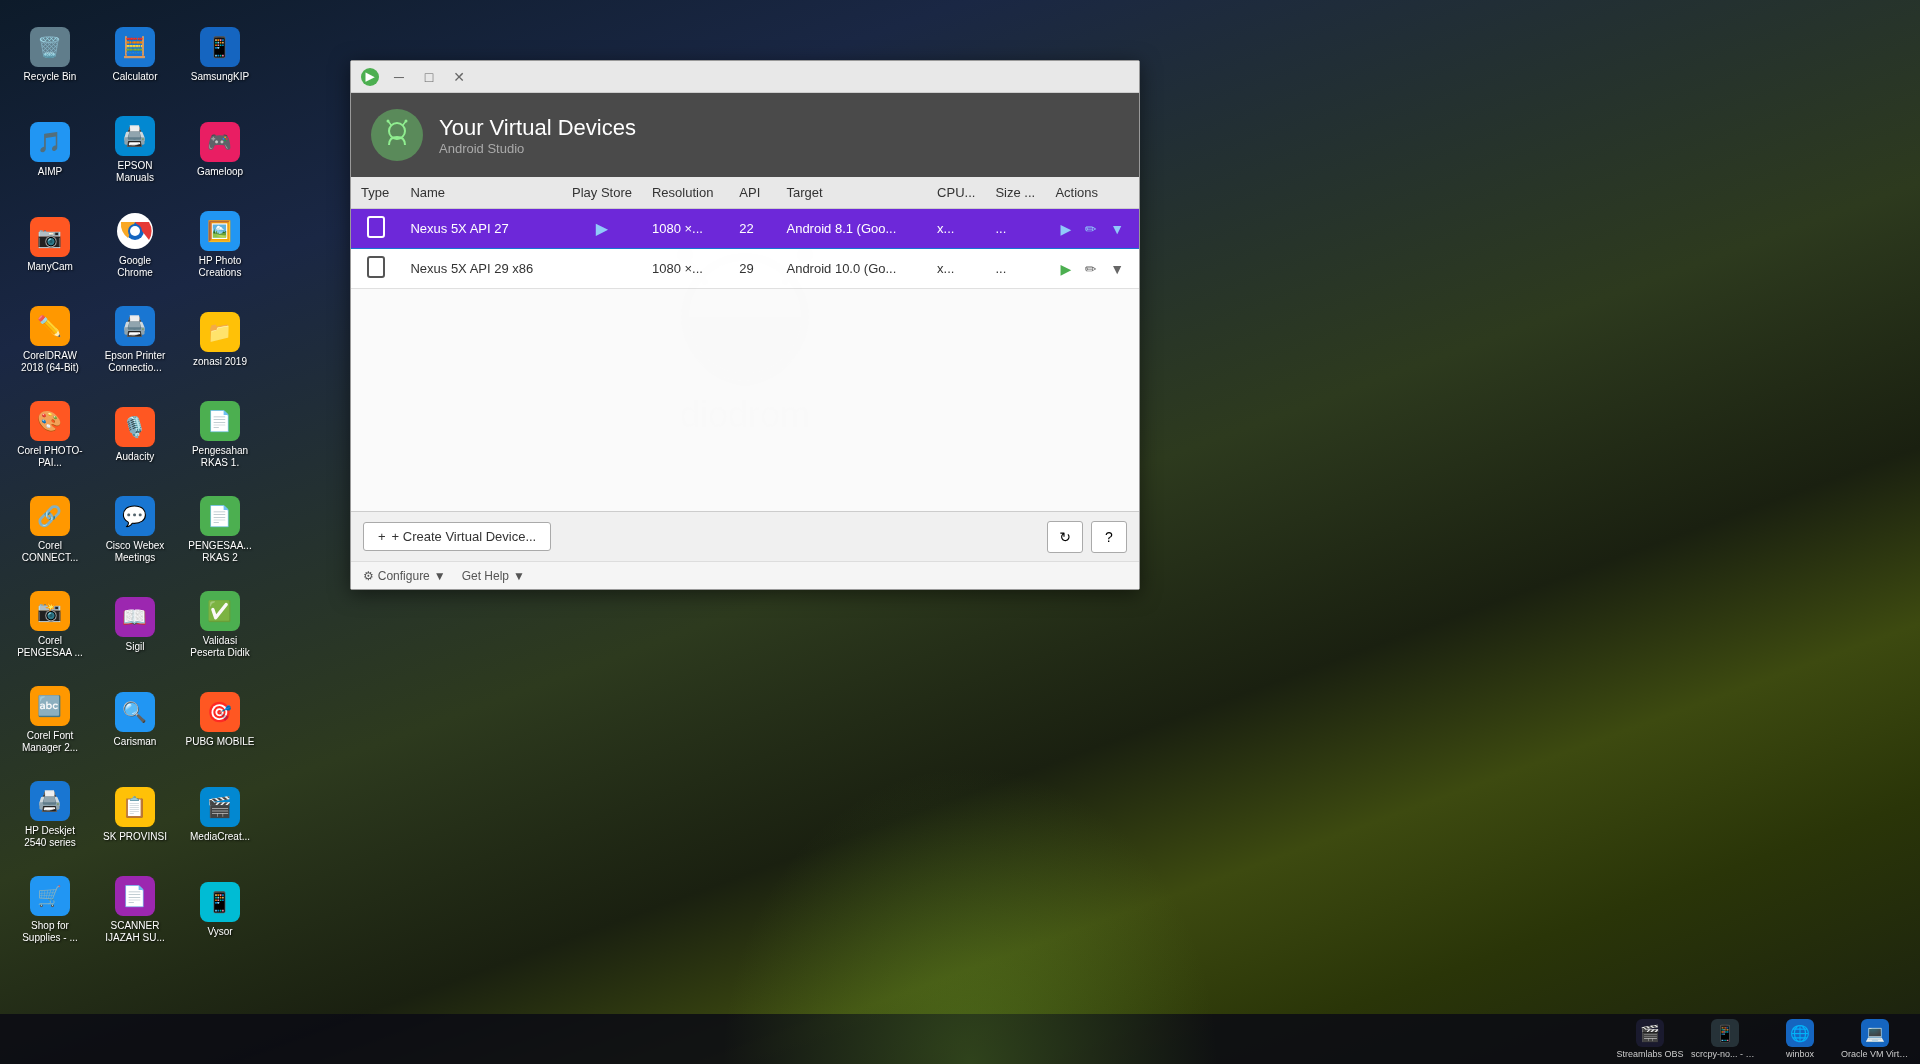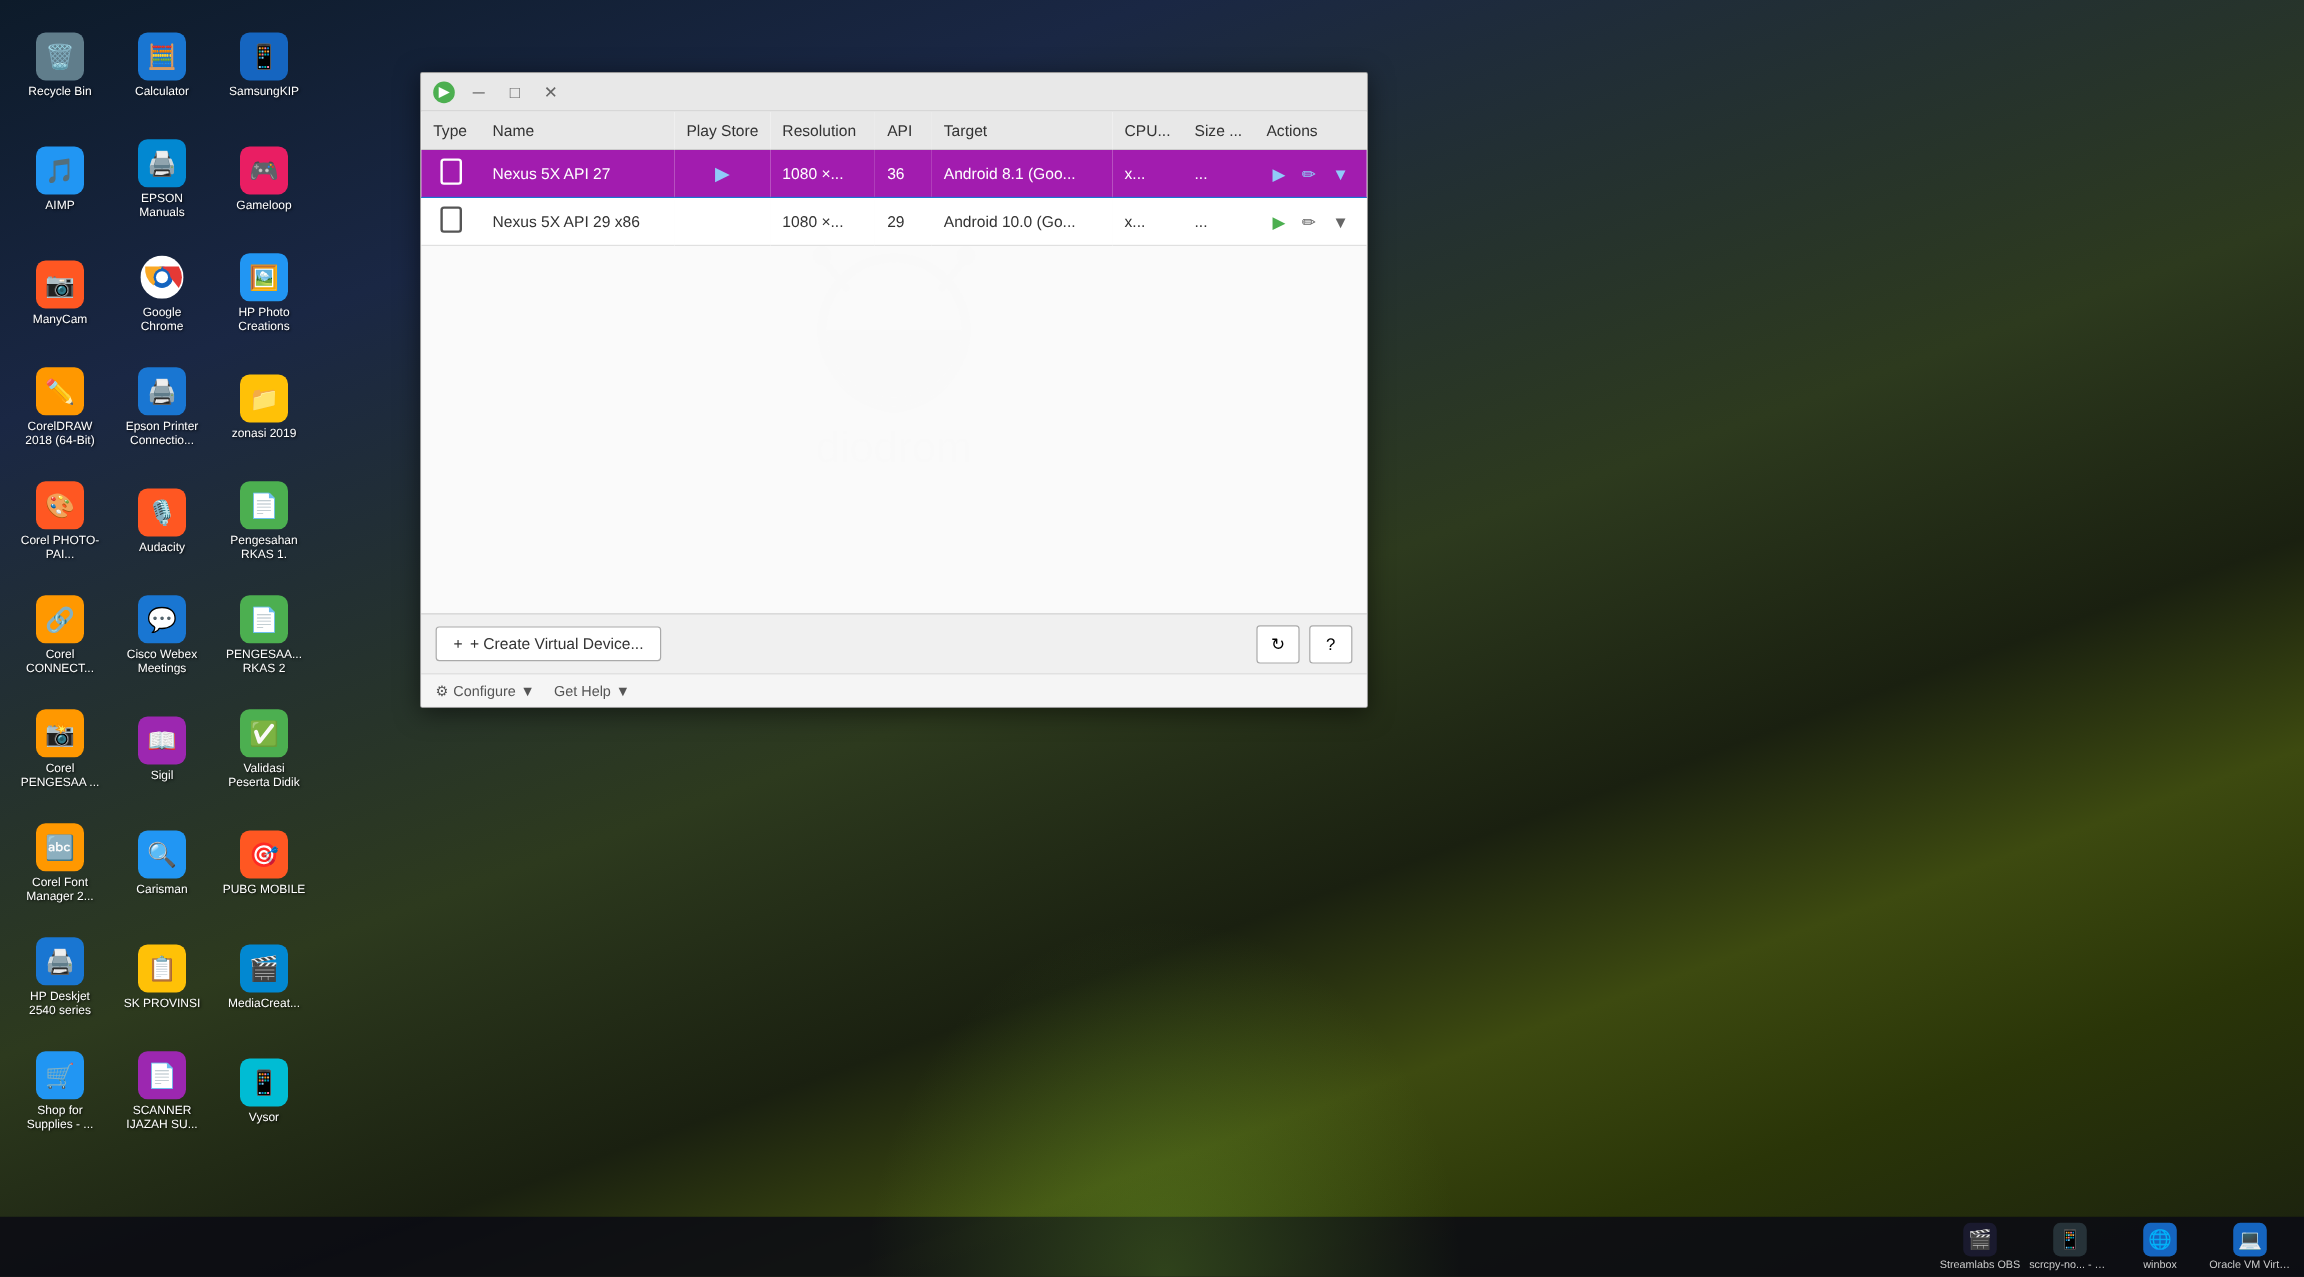--- a/index.html
+++ b/index.html
@@ -525,20 +525,36 @@
 
     <div class="title-bar">
       <div class="title-bar-icon">▶</div>
       <div class="window-controls">
         <button class="window-btn" title="Minimize">─</button>
         <button class="window-btn" title="Maximize">□</button>
         <button class="window-btn close" title="Close">✕</button>
       </div>
     </div>
 
+    <div class="avd-header">
+      <div class="avd-header-icon">
+        <svg width="36" height="36" viewBox="0 0 36 36">
+          <circle cx="18" cy="14" r="8" fill="none" stroke="#90EE90" stroke-width="2"></circle>
+          <path d="M10 28 Q10 20 18 20 Q26 20 26 28" fill="none" stroke="#90EE90" stroke-width="2"></path>
+          <line x1="12" y1="8" x2="9" y2="4" stroke="#90EE90" stroke-width="1.5" stroke-linecap="round"></line>
+          <line x1="24" y1="8" x2="27" y2="4" stroke="#90EE90" stroke-width="1.5" stroke-linecap="round"></line>
+          <circle cx="9" cy="4" r="1.5" fill="#90EE90"></circle>
+          <circle cx="27" cy="4" r="1.5" fill="#90EE90"></circle>
+        </svg>
+      </div>
+      <div class="avd-header-text">
+        <h1>Your Virtual Devices</h1>
+        <p>Android Studio</p>
+      </div>
+    </div>
 
     <div class="avd-table-container" style="position:relative;">
 
       <div class="watermark">
         <svg width="300" height="220" viewBox="0 0 300 220" opacity="0.1">
           <circle cx="150" cy="90" r="60" fill="none" stroke="#888" stroke-width="8"></circle>
           <line x1="110" y1="55" x2="90" y2="30" stroke="#888" stroke-width="6" stroke-linecap="round"></line>
           <line x1="190" y1="55" x2="210" y2="30" stroke="#888" stroke-width="6" stroke-linecap="round"></line>
           <circle cx="90" cy="28" r="8" fill="#888"></circle>
           <circle cx="210" cy="28" r="8" fill="#888"></circle>
@@ -556,30 +572,30 @@
             <th class="col-resolution">Resolution</th>
             <th class="col-api">API</th>
             <th class="col-target">Target</th>
             <th class="col-cpu">CPU...</th>
             <th class="col-size">Size ...</th>
             <th class="col-actions">Actions</th>
           </tr>
         </thead>
         <tbody>
 
-          <tr style="background:#a21caf; cursor:pointer;">
+          <tr style="background:#6d28d9; cursor:pointer;">
             <td class="col-type" style="text-align:center;">
               <span style="color:white; display:inline-block; width:18px; height:22px; border:2px solid white; border-radius:3px; position:relative;"></span>
             </td>
             <td class="col-name" style="color:white; font-weight:500;">Nexus 5X API 27</td>
             <td class="col-playstore" style="text-align:center;">
               <span style="color:#90CAF9; font-size:16px;">▶</span>
             </td>
             <td class="col-resolution" style="color:white;">1080 ×...</td>
-            <td class="col-api" style="color:white;">36</td>
+            <td class="col-api" style="color:white;">22</td>
             <td class="col-target" style="color:white;">Android 8.1 (Goo...</td>
             <td class="col-cpu" style="color:white;">x...</td>
             <td class="col-size" style="color:white;">...</td>
             <td class="col-actions" style="text-align:right;">
               <button class="action-btn action-btn-selected" style="color:#90CAF9;">▶</button>
               <button class="action-btn action-btn-selected" style="color:#90CAF9;">✏</button>
               <button class="action-btn action-btn-selected" style="color:#90CAF9;">▼</button>
             </td>
           </tr>
 

